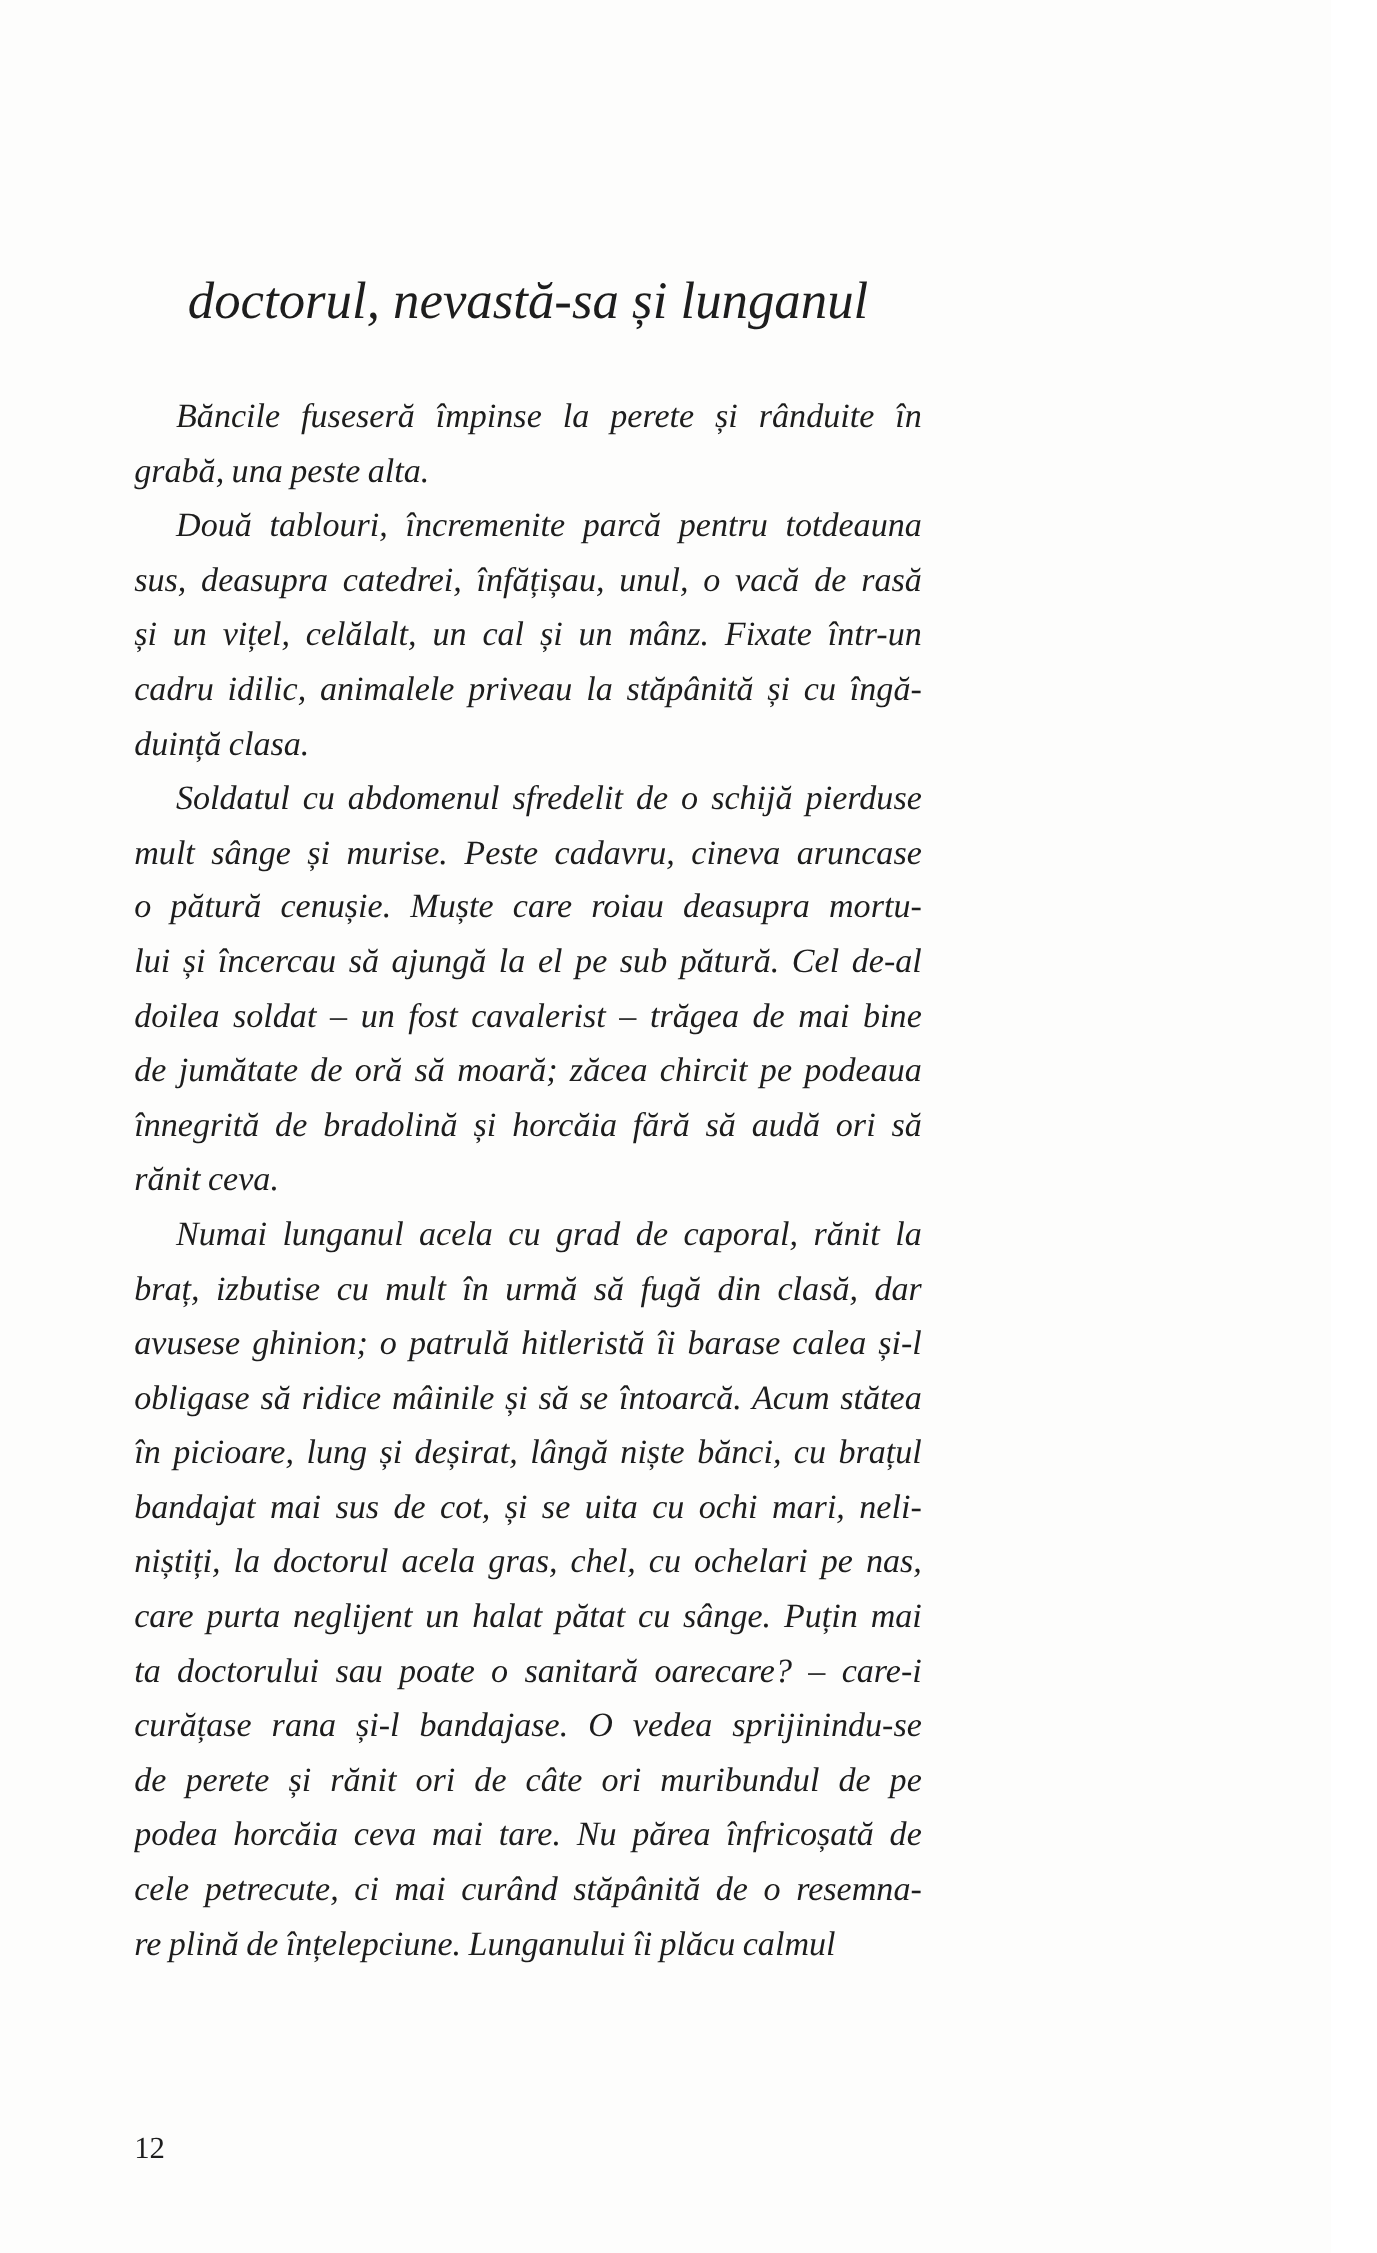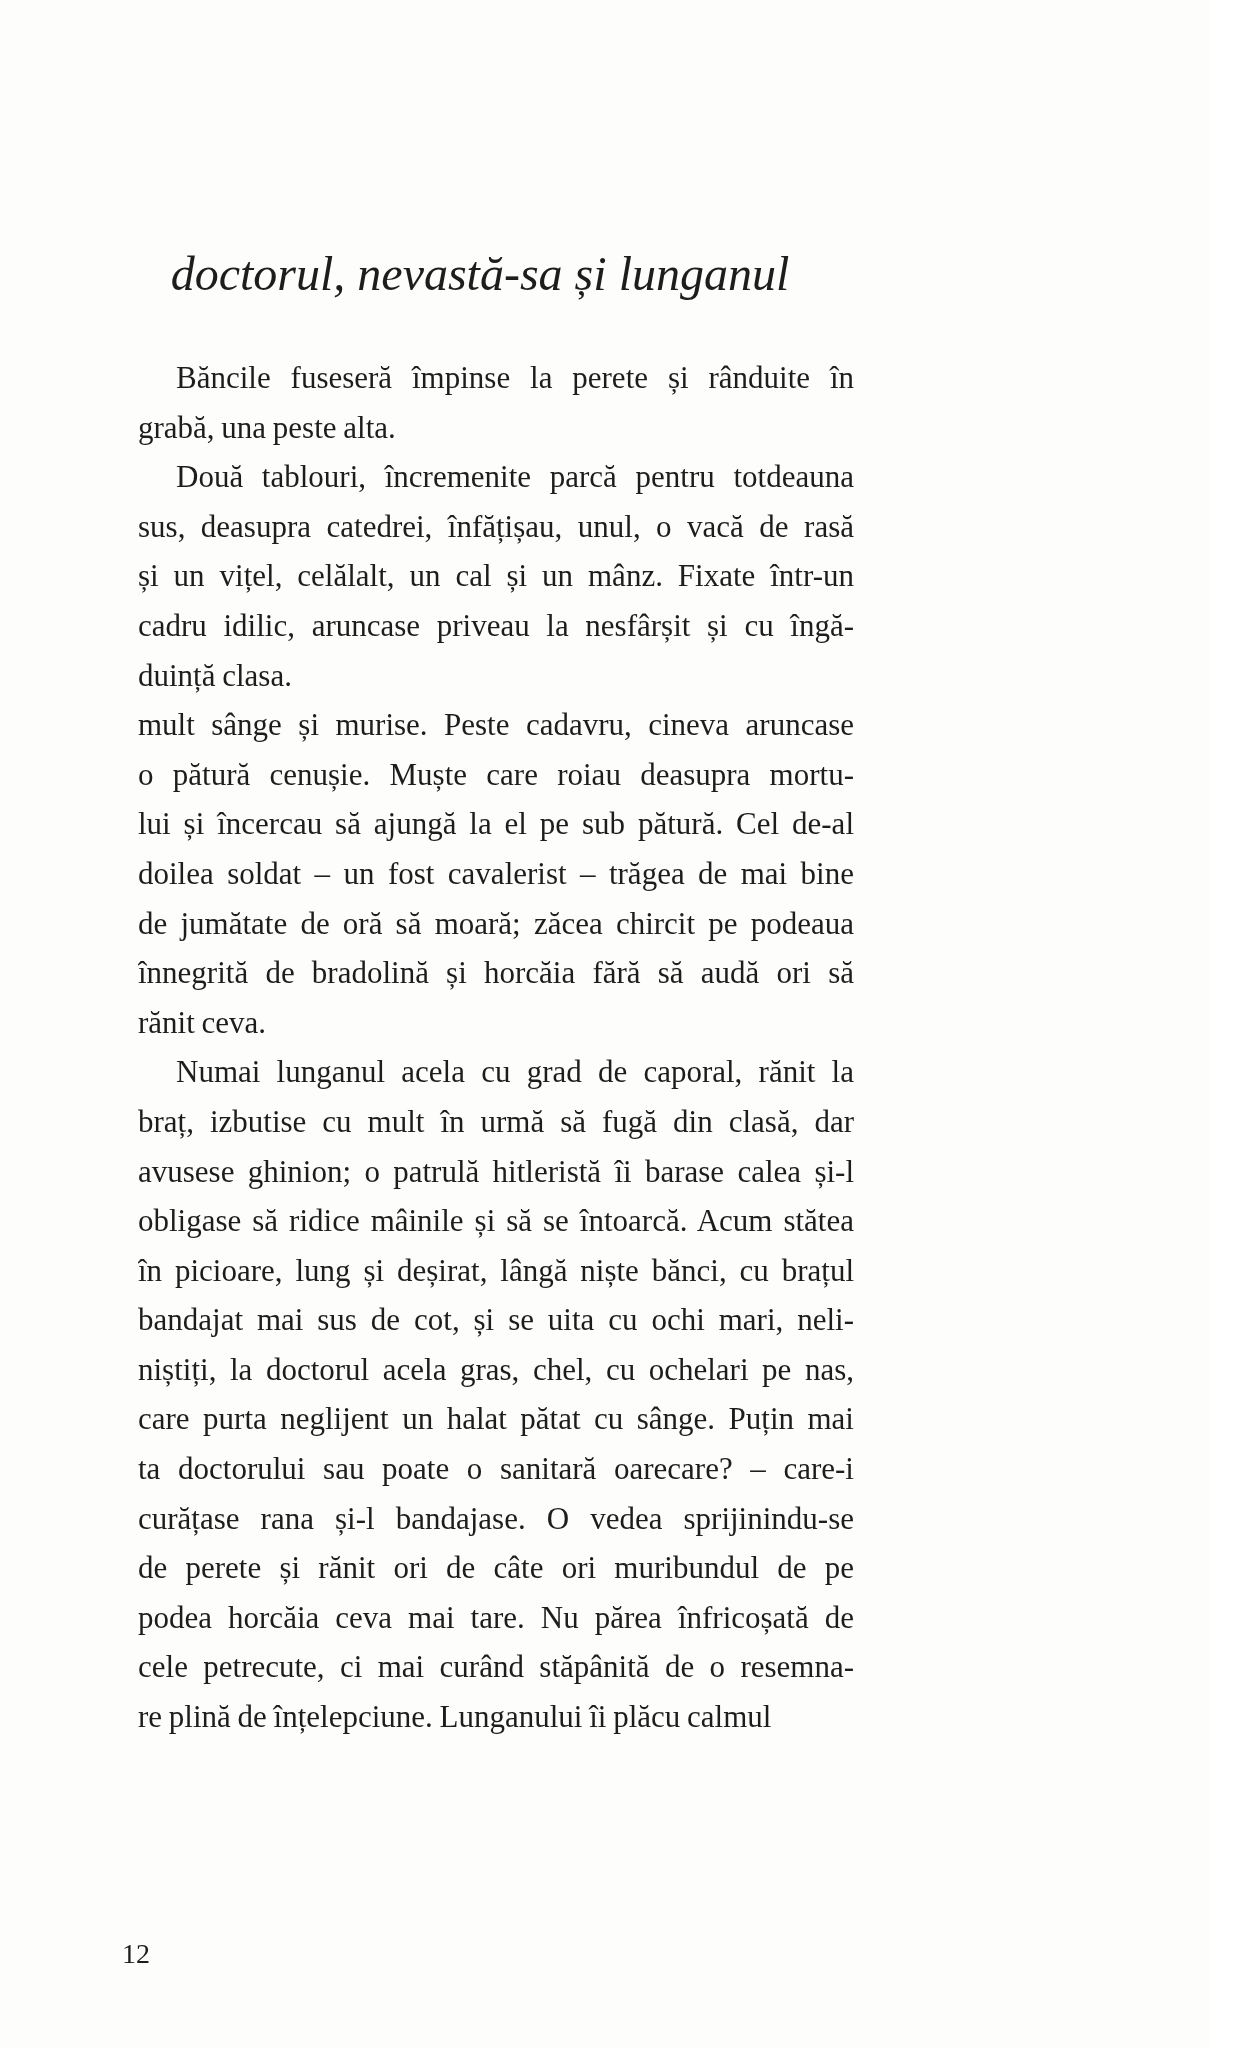--- a/index.html
+++ b/index.html
@@ -25,22 +25,23 @@
     font-weight: normal;
     font-size: 48px;
     line-height: 56px;
     margin: 0;
     white-space: nowrap;
   }
 
   .body-text {
     position: absolute;
     top: 353px;
-    left: 138px;
+    left: 122px;
     width: 716px;
+    font-style: italic;
   }
 
   .paragraph { margin: 0; padding: 0; }
 
   .line {
     font-size: 31px;
     height: 49.6px;
     line-height: 49.6px;
     text-align: justify;
     text-align-last: justify;
@@ -69,24 +70,25 @@
 
   <div class="body-text">
       <div class="paragraph">
         <div class="line first">Băncile fuseseră împinse la perete și rânduite în</div>
         <div class="line last">grabă, una peste alta.</div>
       </div>
       <div class="paragraph">
         <div class="line first">Două tablouri, încremenite parcă pentru totdeauna</div>
         <div class="line">sus, deasupra catedrei, înfățișau, unul, o vacă de rasă</div>
         <div class="line">și un vițel, celălalt, un cal și un mânz. Fixate într-un</div>
-        <div class="line">cadru idilic, aruncase priveau la nesfârșit și cu îngă-</div>
+        <div class="line">cadru idilic, animalele priveau la stăpânită și cu îngă-</div>
         <div class="line last">duință clasa.</div>
       </div>
       <div class="paragraph">
+        <div class="line first">Soldatul cu abdomenul sfredelit de o schijă pierduse</div>
         <div class="line">mult sânge și murise. Peste cadavru, cineva aruncase</div>
         <div class="line">o pătură cenușie. Muște care roiau deasupra mortu-</div>
         <div class="line">lui și încercau să ajungă la el pe sub pătură. Cel de-al</div>
         <div class="line">doilea soldat – un fost cavalerist – trăgea de mai bine</div>
         <div class="line">de jumătate de oră să moară; zăcea chircit pe podeaua</div>
         <div class="line">înnegrită de bradolină și horcăia fără să audă ori să</div>
         <div class="line last">rănit ceva.</div>
       </div>
       <div class="paragraph">
         <div class="line first">Numai lunganul acela cu grad de caporal, rănit la</div>

